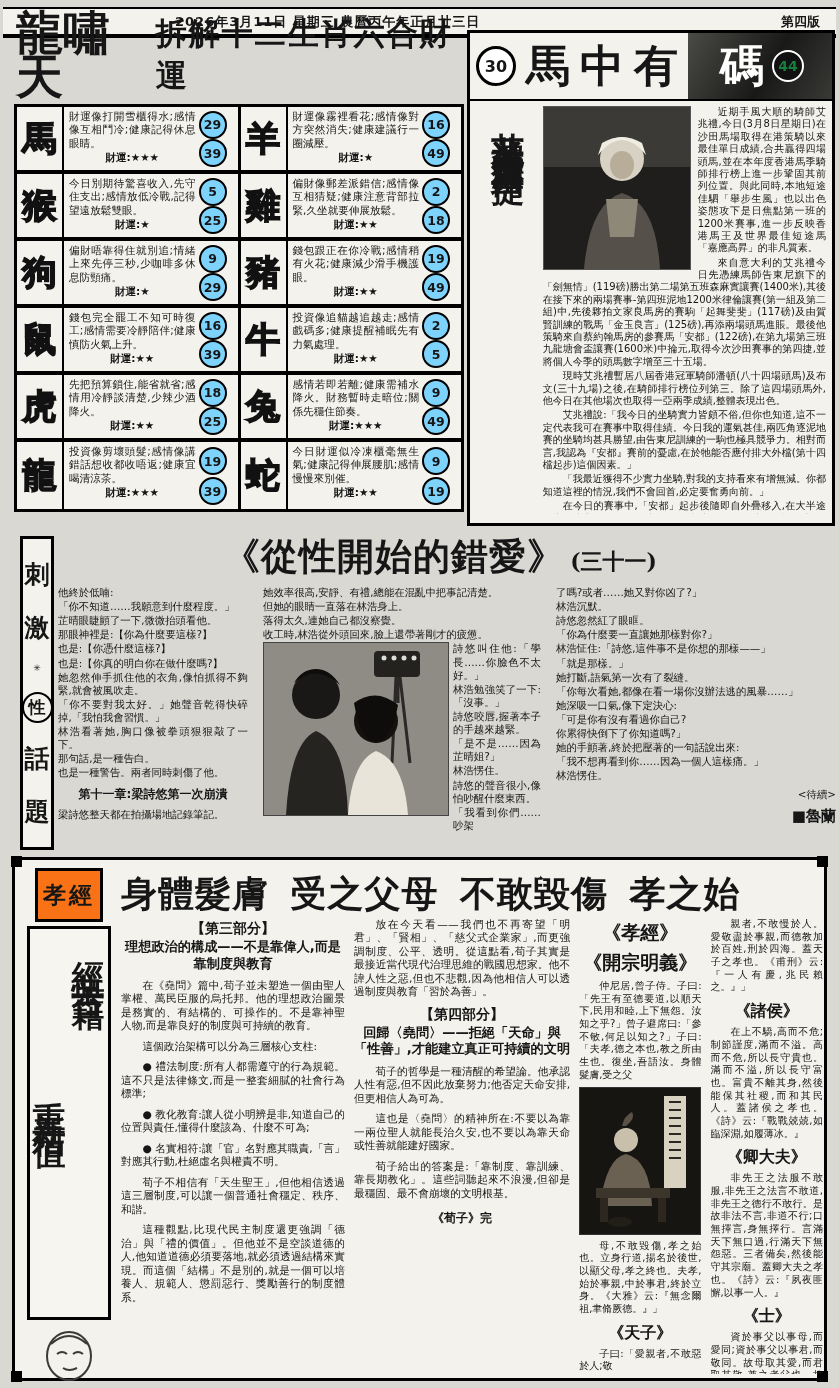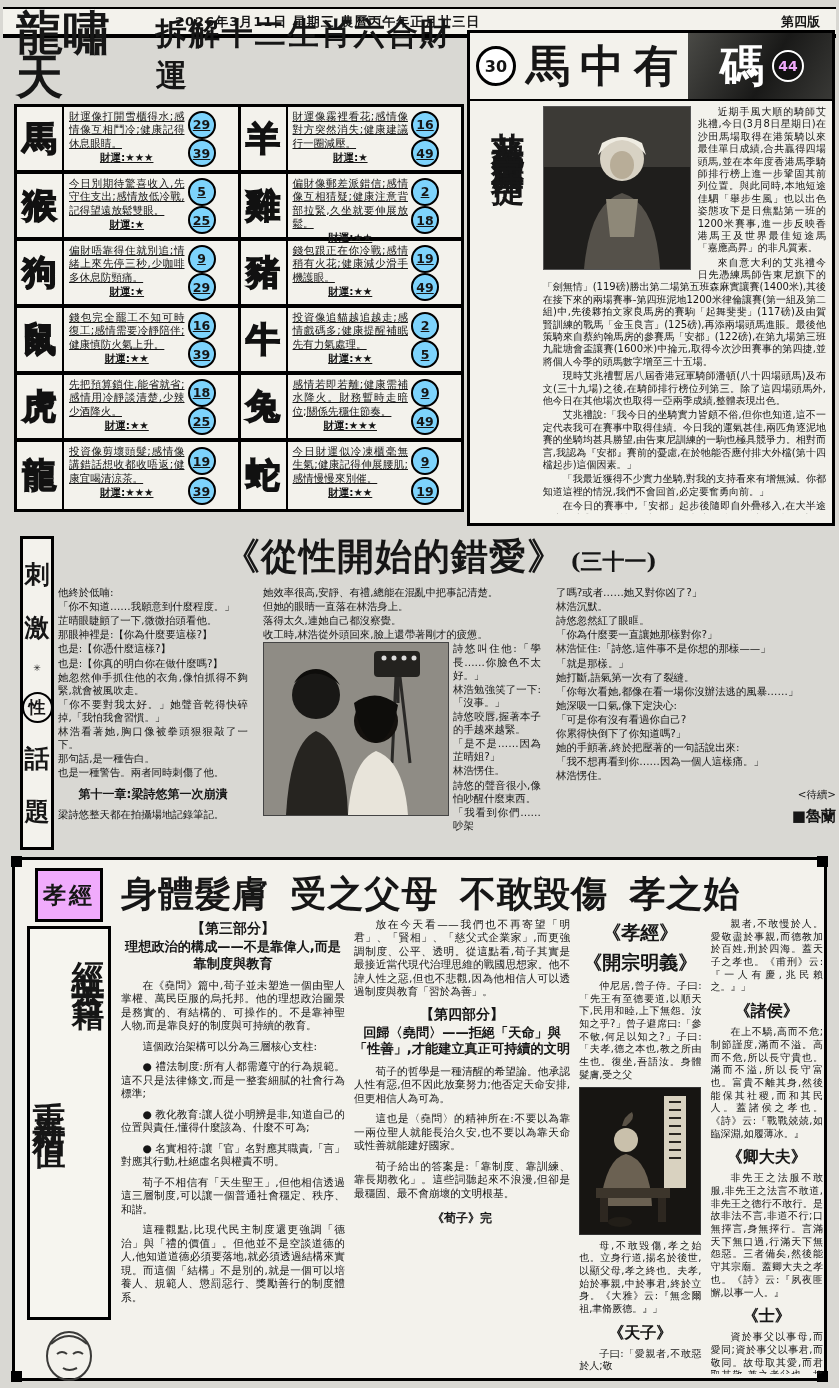--- a/index.html
+++ b/index.html
@@ -12,33 +12,33 @@
   .horo{position:absolute;left:14px;top:40px;width:450px;}
   .horo-title{height:60px;display:flex;align-items:flex-end;gap:8px;padding-left:2px;}
   .horo-title .main{font-family:"DejaVu Serif",serif;font-size:47px;font-weight:900;line-height:.95;}
   .horo-title .sub{font-family:"DejaVu Serif",serif;font-size:31px;font-weight:700;letter-spacing:2px;padding-bottom:3px;}
   .horo-table{margin-top:4px;border:3px solid #000;background:#f3f2ec;display:flex;}
   .hcol{width:50%;}
   .hcol.right{border-left:3px solid #000;}
   .hrow{height:67px;box-sizing:border-box;border-bottom:4px solid #000;display:flex;align-items:stretch;}
   .hcol .hrow:last-child{border-bottom:none;}
   .zchar{width:45px;display:flex;align-items:center;justify-content:center;font-size:34px;font-weight:900;color:#fdfdf6;-webkit-text-stroke:1.7px #111;border-right:2px solid #000;font-family:"DejaVu Serif",serif;}
-  .hbody{flex:1;padding:3px 19px 2px 5px;display:flex;text-decoration:underline;}
+  .hbody{flex:1;padding:3px 8px 2px 5px;display:flex;}
   .htxt{flex:1;font-size:10.6px;line-height:1.26;text-align:justify;}
   .hfort{font-size:10.5px;font-weight:bold;text-align:center;margin-top:1px;}
   .hnums{width:34px;display:flex;flex-direction:column;align-items:center;justify-content:space-evenly;}
   .cnum{width:24px;height:24px;border:2px solid #000;border-radius:50%;display:flex;align-items:center;justify-content:center;font-size:12.5px;font-weight:bold;background:#7dd3fc;}
   
   .racing{position:absolute;left:467px;top:30px;width:368px;height:496px;border:3px solid #000;background:#f3f2ec;box-sizing:border-box;}
   .mast{height:66px;border-bottom:2px solid #000;display:flex;align-items:center;padding:0 0 0 6px;overflow:hidden;}
   .badge30{width:34px;height:34px;border:3px solid #000;border-radius:50%;display:flex;align-items:center;justify-content:center;font-size:16px;font-weight:900;background:#fff;flex:none;}
   .mast .brush{font-family:"DejaVu Serif",serif;font-size:44px;font-weight:900;letter-spacing:10px;margin-left:10px;white-space:nowrap;}
   .mastdark{margin-left:auto;height:100%;width:148px;background:linear-gradient(120deg,#4a4a46,#191918 55%,#3a3a37);display:flex;align-items:center;justify-content:center;gap:8px;flex:none;}
   .mastdark .ma{font-family:"DejaVu Serif",serif;font-size:44px;font-weight:900;color:#fff;}
-  .badge44{width:28px;height:28px;border:2.5px solid #fff;border-radius:50%;display:flex;align-items:center;justify-content:center;font-size:14px;font-weight:900;color:#f0abfc;background:#111;}
+  .badge44{width:28px;height:28px;border:2.5px solid #fff;border-radius:50%;display:flex;align-items:center;justify-content:center;font-size:14px;font-weight:900;color:#15803d;background:#111;}
   .racebody{display:flex;height:418px;padding:5px 6px;box-sizing:border-box;gap:4px;}
   .vheadline{writing-mode:vertical-rl;text-orientation:upright;font-family:"DejaVu Serif",serif;font-size:33px;font-weight:900;letter-spacing:4px;line-height:1.9;height:100%;flex:none;}
   .racetext{flex:1;font-size:10px;line-height:1.24;text-align:justify;overflow:hidden;}
   .racetext p{margin:0 0 2px;text-indent:2em;}
   .jockey{float:left;width:146px;height:162px;margin:0 7px 3px 0;border:1px solid #555;}
   
   .nsidebar{position:absolute;left:20px;top:536px;width:34px;height:314px;border:3px solid #000;background:#f3f2ec;display:flex;flex-direction:column;align-items:center;justify-content:space-evenly;box-sizing:border-box;}
   .nsidebar .ch{font-size:25px;font-weight:900;font-family:"DejaVu Serif",serif;}
   .nsidebar .circ{width:27px;height:27px;border:2px solid #000;border-radius:50%;display:flex;align-items:center;justify-content:center;font-size:17px;font-weight:900;}
   .nsidebar .star{font-size:9px;}
@@ -56,21 +56,21 @@
   .filmphoto{width:184px;height:172px;flex:none;border:1px solid #444;}
   .c2side{flex:1;}
   .tbc{text-align:right;margin-top:5px !important;}
   .author{text-align:right;font-size:15px;font-weight:900;margin-top:6px !important;}
   
   .filial{position:absolute;left:12px;top:857px;width:815px;height:524px;border:3.5px solid #000;background:#f3f2ec;box-sizing:border-box;}
   .corner{position:absolute;width:11px;height:11px;background:#000;}
   .filial .c1{left:-4px;top:-4px;} .filial .c2{right:-4px;top:-4px;}
   .filial .c3{left:-4px;bottom:-4px;} .filial .c4{right:-4px;bottom:-4px;}
   .scroll{position:absolute;left:6px;top:8px;width:96px;}
-  .xjbox{width:62px;height:48px;border:3px solid #000;margin:0 auto;display:flex;align-items:center;justify-content:center;font-size:23px;font-weight:900;letter-spacing:3px;font-family:"DejaVu Serif",serif;background:#f0abfc;}
+  .xjbox{width:62px;height:48px;border:3px solid #000;margin:0 auto;display:flex;align-items:center;justify-content:center;font-size:23px;font-weight:900;letter-spacing:3px;font-family:"DejaVu Serif",serif;background:#f97316;}
   .scrollbody{width:78px;height:388px;border:3px solid #000;margin:4px auto 0;position:relative;background:#f6f5ef;}
   .vtxt{position:absolute;writing-mode:vertical-rl;text-orientation:upright;font-family:"DejaVu Serif",serif;font-weight:900;font-size:33px;letter-spacing:12px;line-height:1;}
   .vt1{top:6px;right:3px;} .vt2{top:146px;left:3px;}
   .facedoodle{display:block;margin:2px auto 0;}
   .fheadline{position:absolute;left:106px;top:10px;width:702px;font-family:"DejaVu Serif",serif;font-size:36px;font-weight:900;white-space:nowrap;letter-spacing:1px;word-spacing:8px;}
   .fcols{position:absolute;left:106px;top:58px;width:702px;height:456px;display:flex;gap:9px;overflow:hidden;}
   .fcol{text-align:justify;overflow:hidden;}
   .fc1{width:227px;} .fc2{width:219px;} .fc3{width:124px;} .fc4{width:114px;}
   .plabel{font-size:14px;font-weight:900;text-align:center;margin:2px 0 1px;}
   .ptitle{font-size:13.2px;font-weight:900;text-align:center;line-height:1.25;margin:0 0 7px;}

